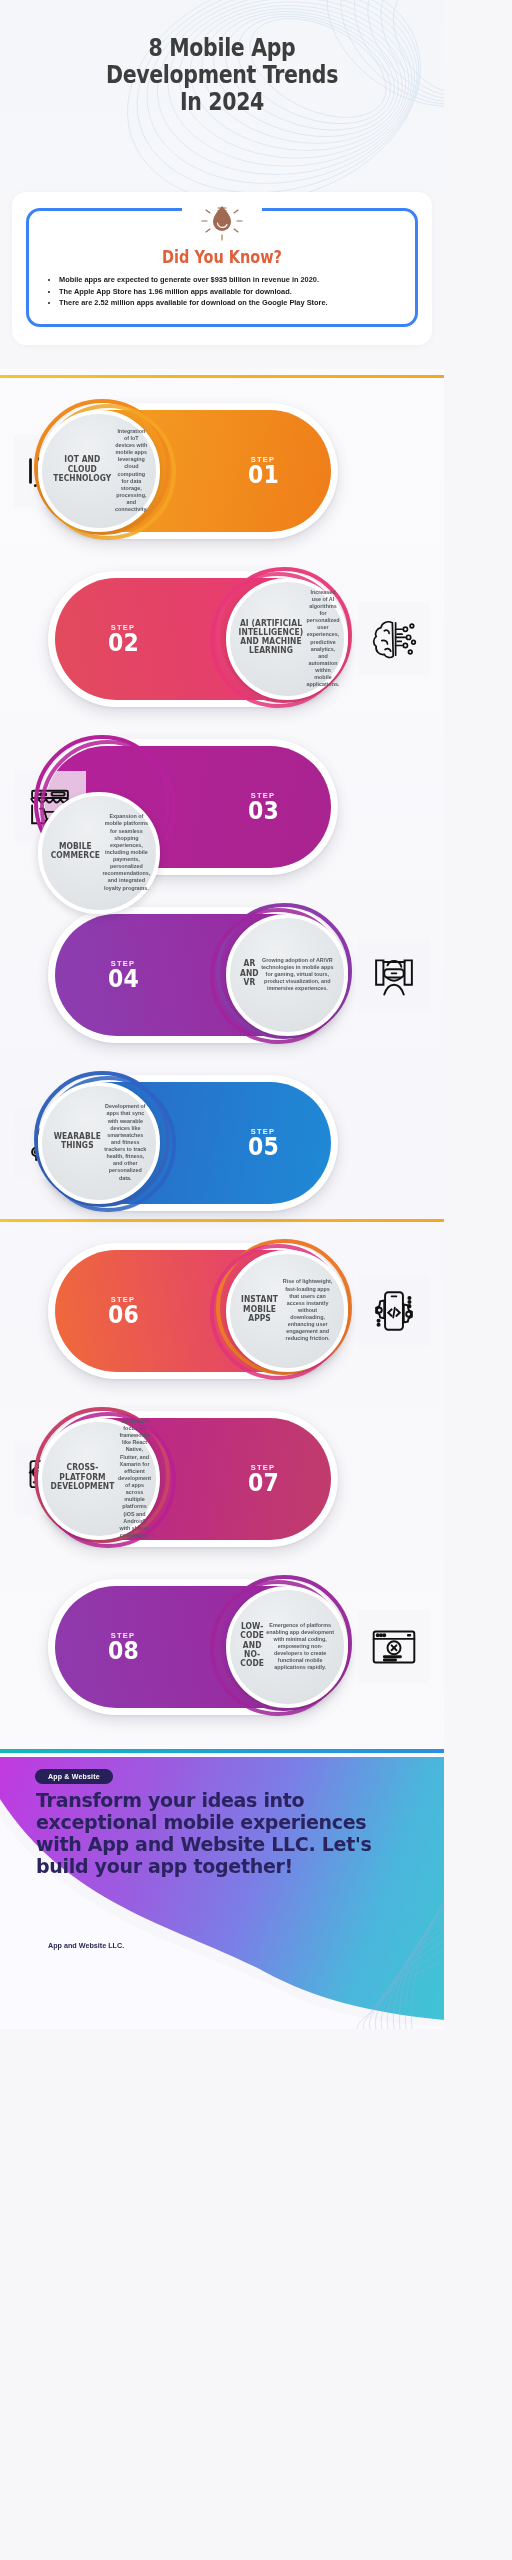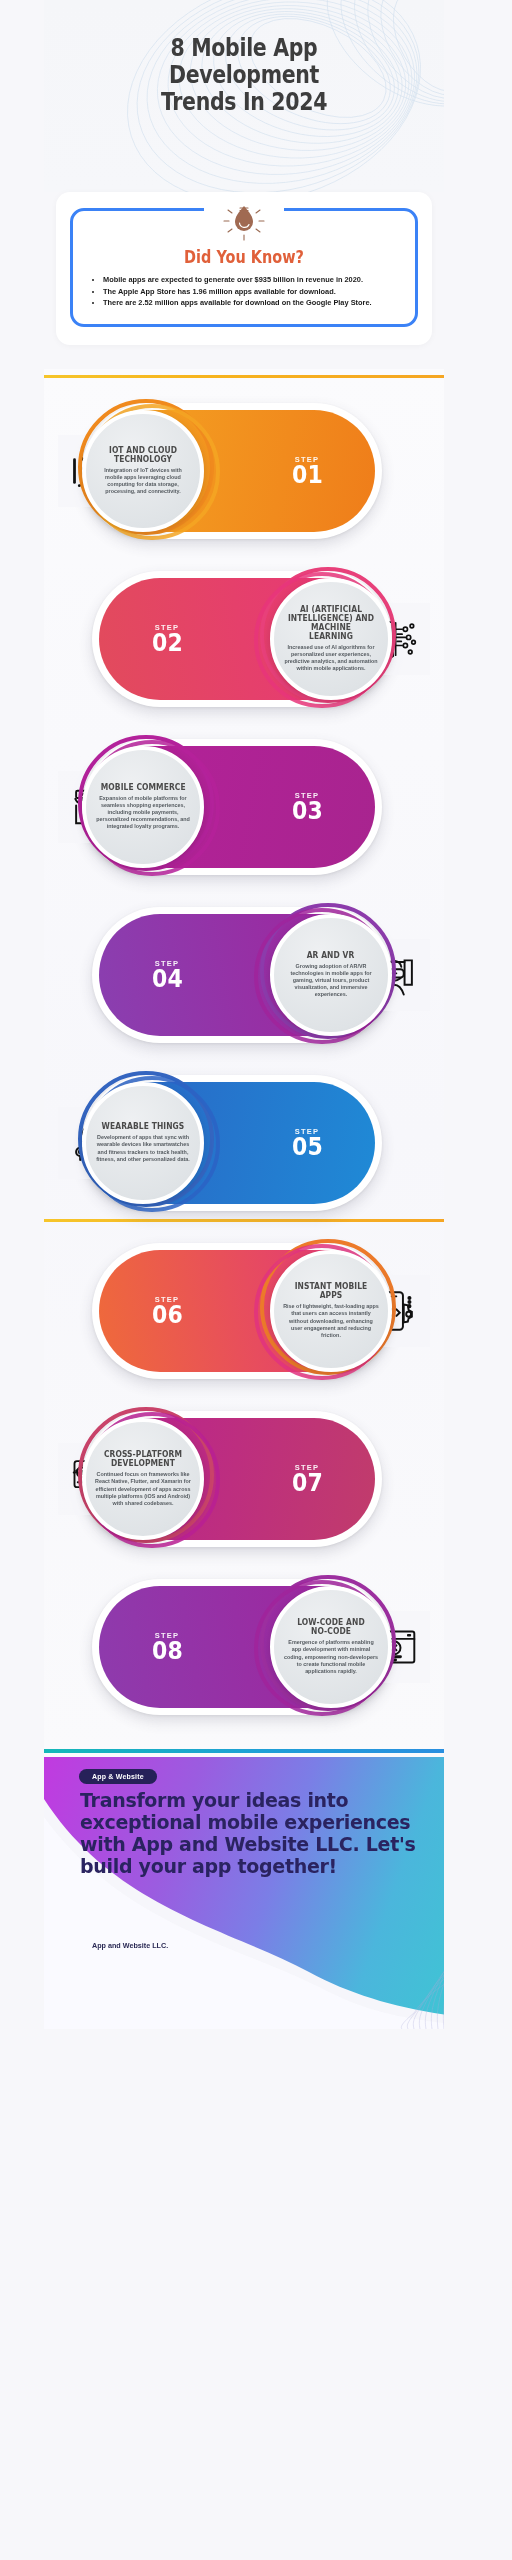--- a/index.html
+++ b/index.html
@@ -11,21 +11,20 @@
     background: #f7f7fa;
     overflow: hidden;
     position: relative;
   }
 
   .page {
     position: relative;
     width: 444px;
     height: 2560px;
     overflow: hidden;
-    padding-left: 44px;
   }
 
   
   .hero {
     position: relative;
     height: 192px;
     background: linear-gradient(180deg,#f5f6f9 0%, #f6f7fa 100%);
     overflow: hidden;
   }
   .hero-swirl {
@@ -168,21 +167,21 @@
   .bubble {
     position: absolute;
     top: 7px;
     width: 122px; height: 122px;
     border-radius: 50%;
     background: radial-gradient(circle at 40% 30%, #eef0f2 0%, #dfe3e6 75%, #d4d9dd 100%);
     border: 4px solid #ffffff;
     box-shadow: 0 3px 8px rgba(0,0,0,.14);
     z-index: 4;
     display: flex;
-    flex-direction: column;
+    flex-direction: row;
     align-items: center;
     justify-content: center;
     padding: 6px 9px;
     text-align: center;
   }
   .bubble-title {
     font-family: "DejaVu Sans", sans-serif;
     font-weight: 700;
     font-size: 8.4px;
     line-height: 1.08;
@@ -421,21 +420,21 @@
     </svg>
           </div>
           <div class="pill pos-a">
             <div class="pill-inner" style="background: linear-gradient(100deg, rgb(181, 33, 154) 0%, rgb(168, 36, 143) 100%);"></div>
             <div class="ring" style="left: -4px; border-color: rgb(179, 34, 155); top: -4px;"></div>
             <div class="ring" style="left: 2px; border-color: rgb(181, 33, 154); top: 1px; opacity: 0.85;"></div>
             <div class="stepnum" style="right: 0px;">
               <div class="lbl">STEP</div>
               <div class="num">03</div>
             </div>
-            <div class="bubble" style="left: 0px;">
+            <div class="bubble" style="left: 0px; margin-top: 46px;">
               <div class="bubble-title">MOBILE COMMERCE</div>
               <div class="bubble-desc">Expansion of mobile platforms for seamless shopping experiences, including mobile payments, personalized recommendations, and integrated loyalty programs.</div>
             </div>
           </div>
         </div>
         <div class="step right">
           <div class="icon-box" style="right: 14px; top: 48px;">
             <svg viewBox="0 0 64 64" fill="none" stroke="#111" stroke-width="2.4" stroke-linecap="round">
       <path d="M10 14 h9 v30 h-9 z"></path>
               <path d="M45 14 h9 v30 h-9 z"></path>

